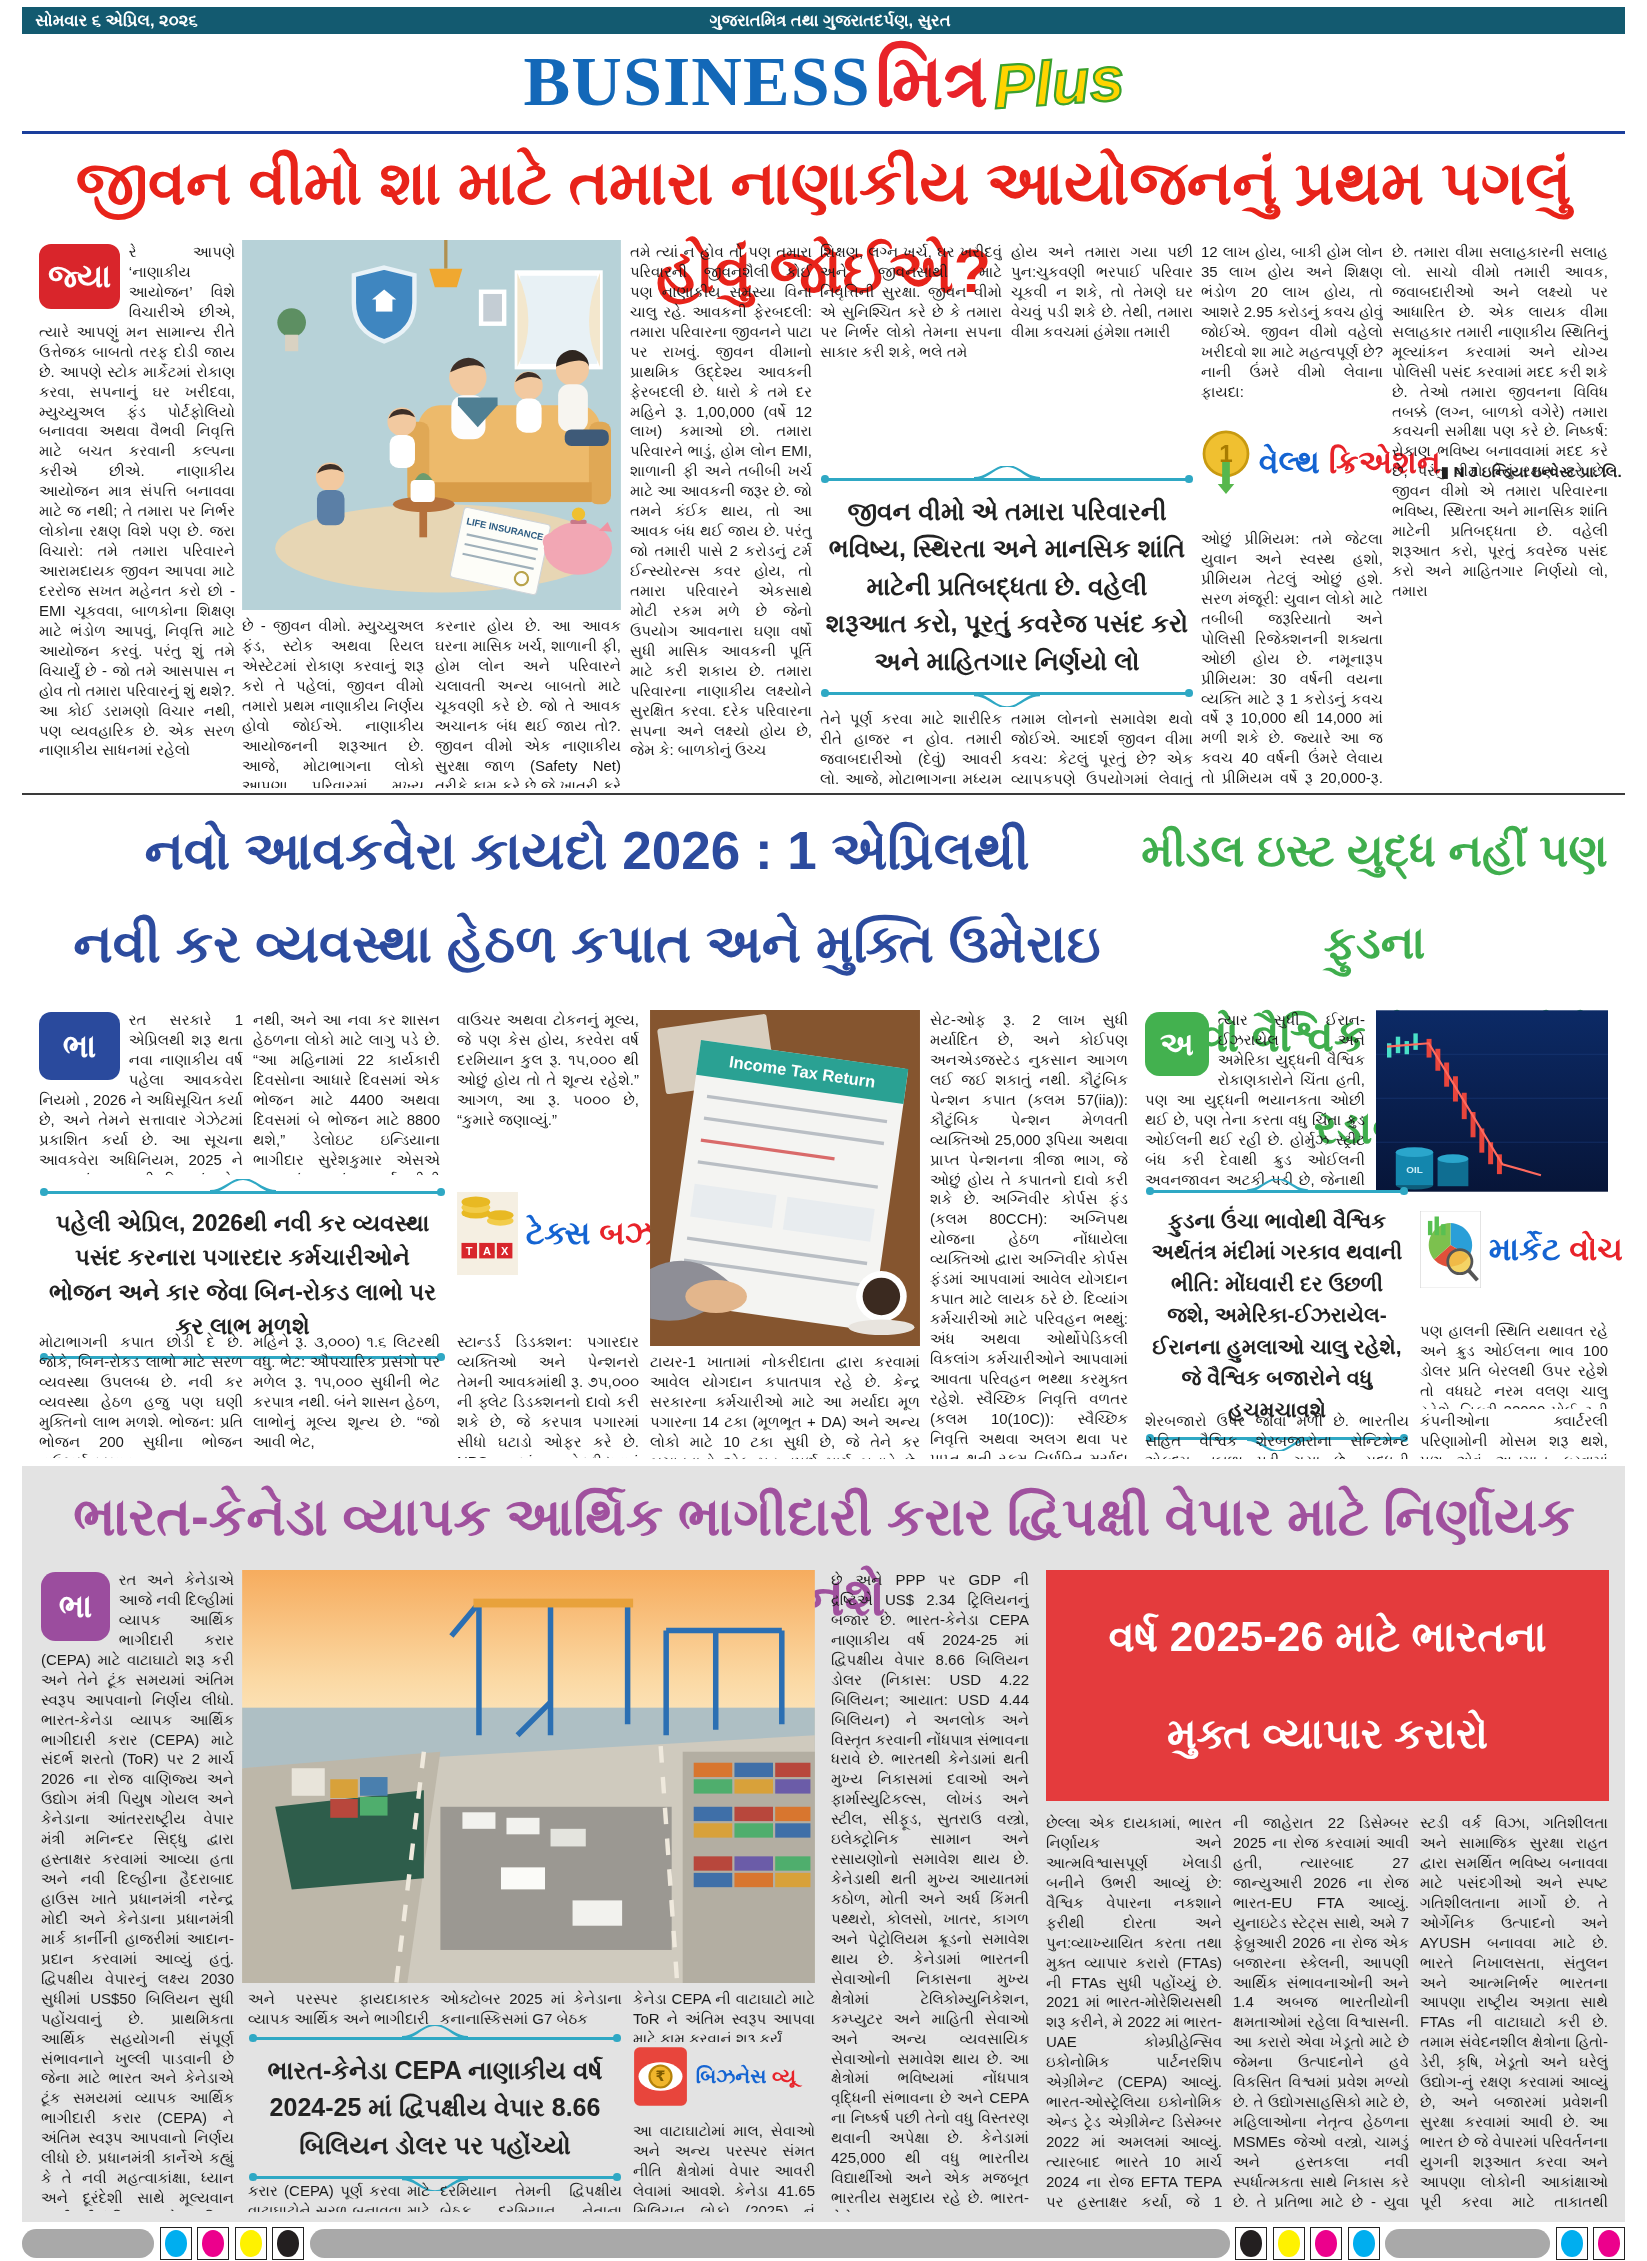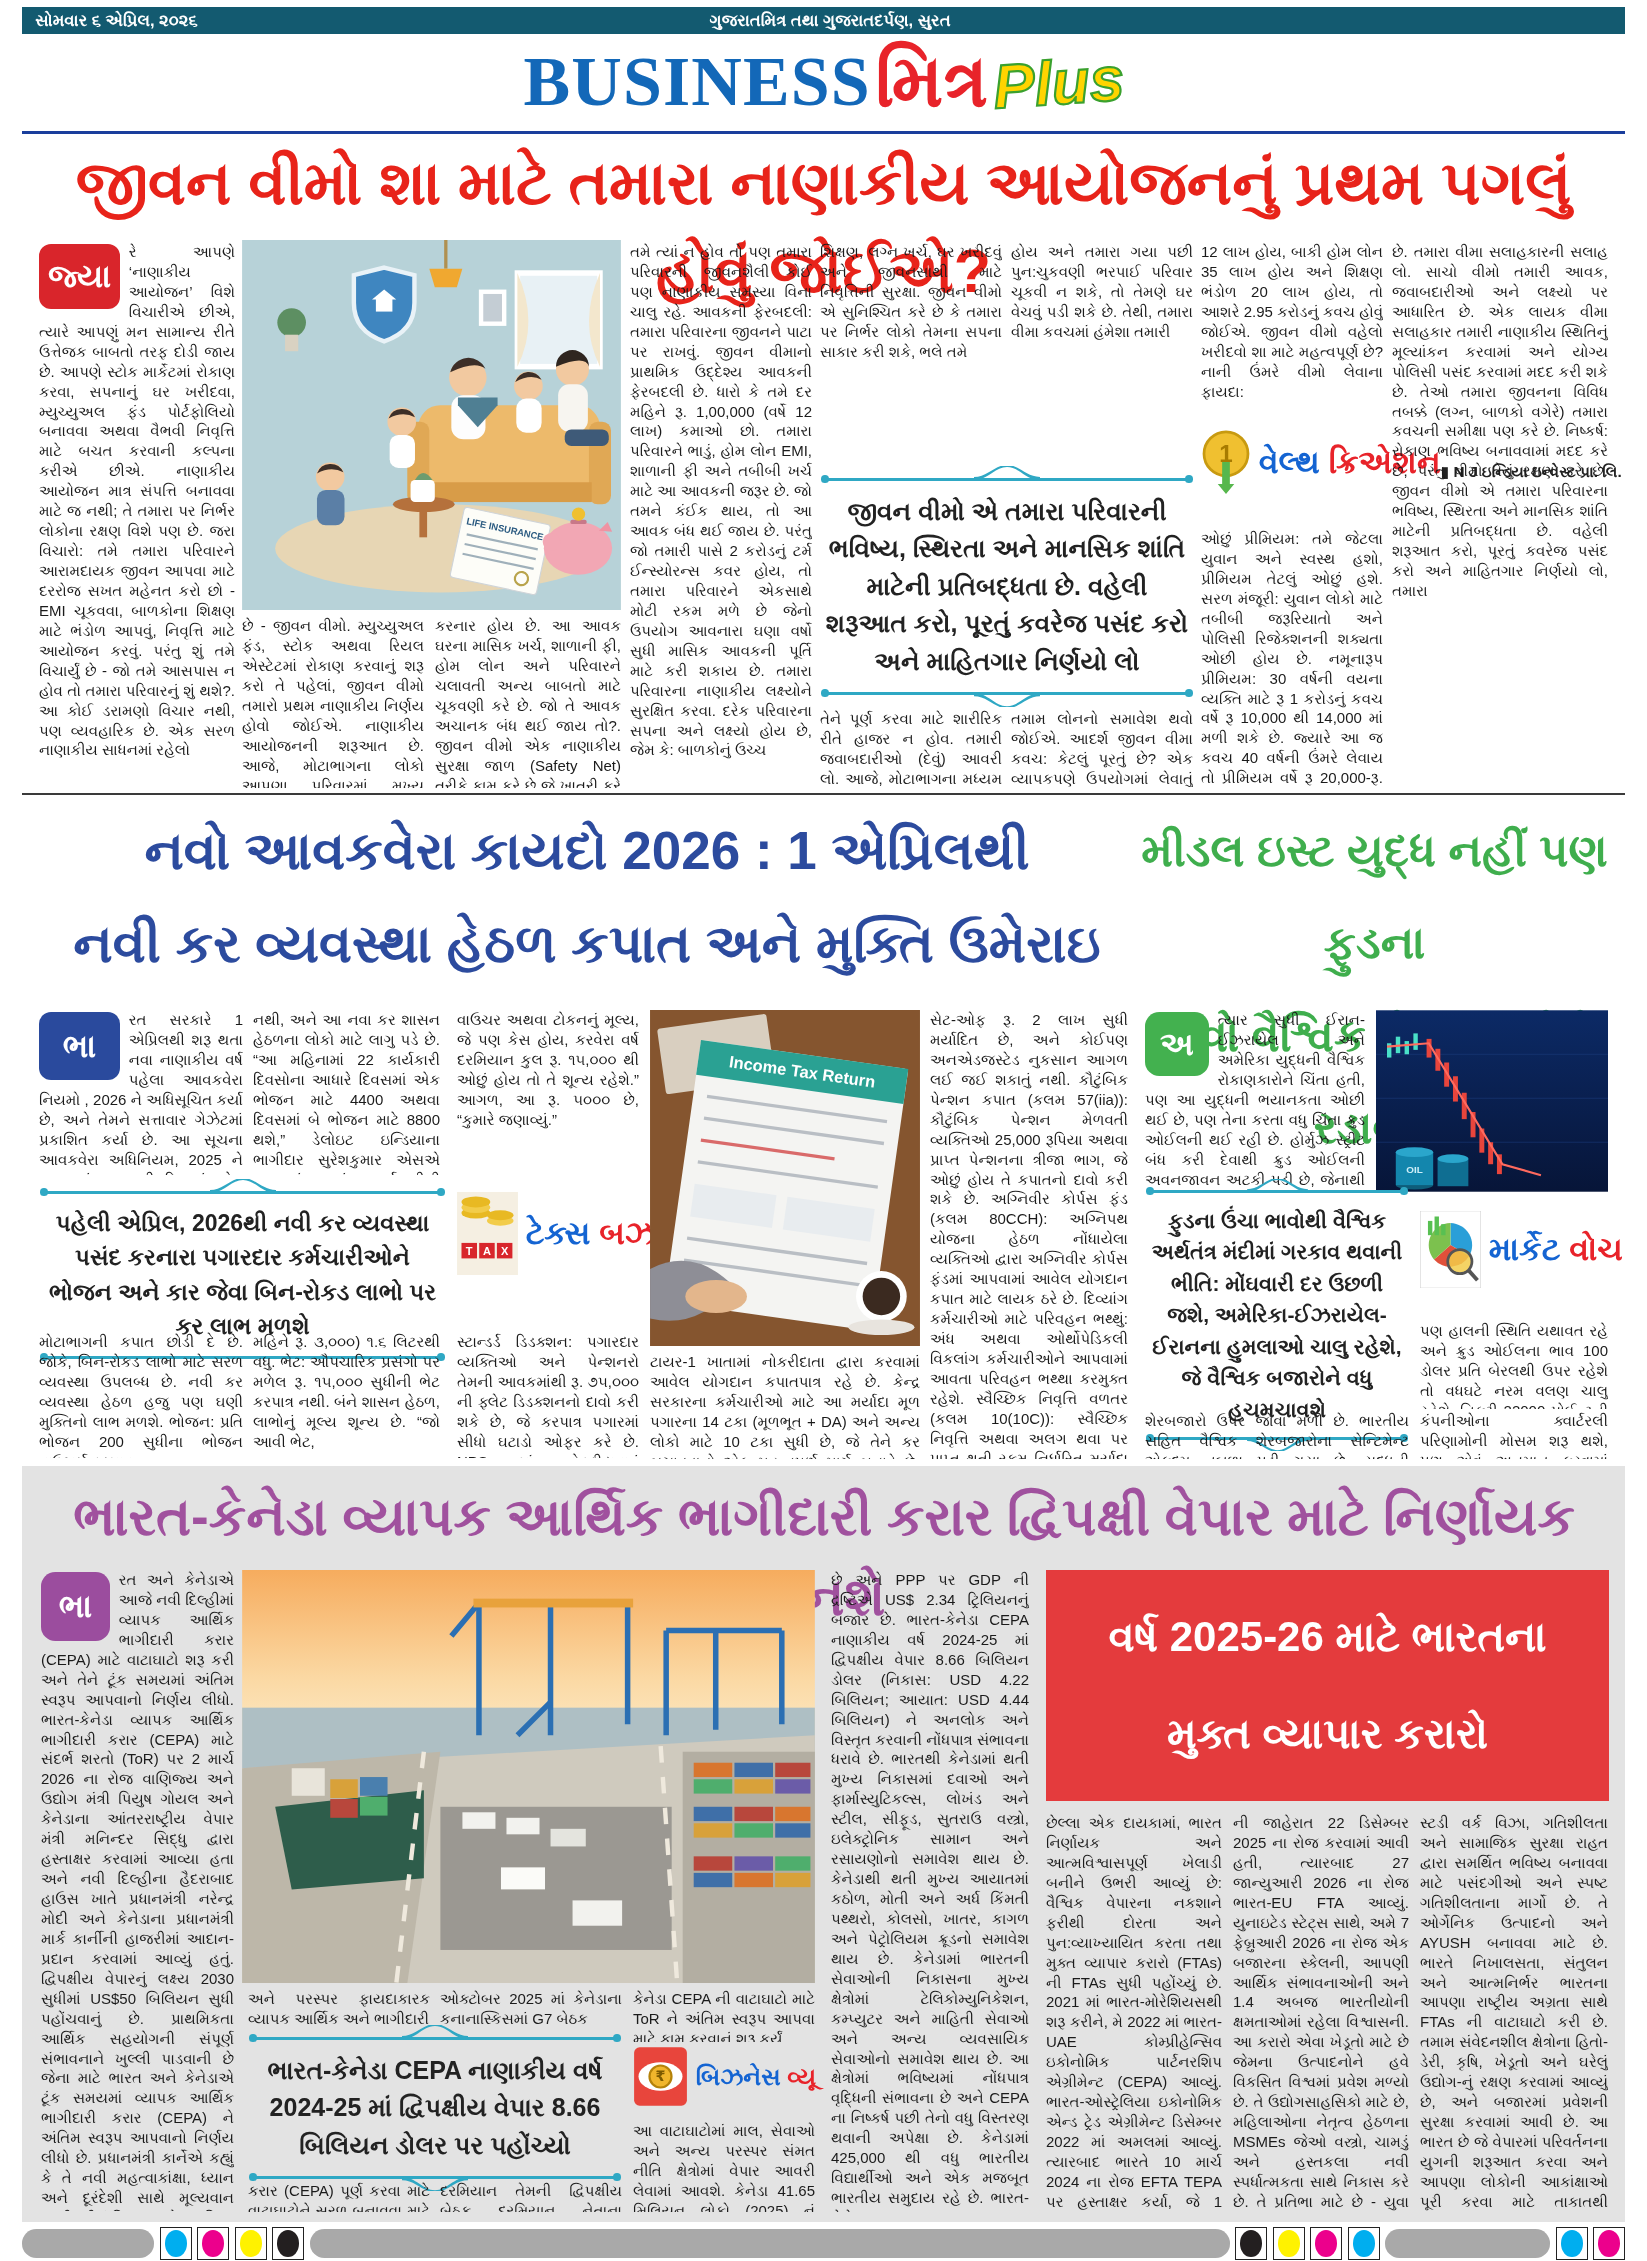--- a/index.html
+++ b/index.html
@@ -457,21 +457,21 @@
 
   <div class="col" style="left:633px;top:1989px;width:182px;height:53px">કેનેડા CEPA ની વાટાઘાટો માટે ToR ને અંતિમ સ્વરૂપ આપવા માટે કામ કરવાનું શરૂ કર્યું.</div>
   <div class="bb" style="left:633px;top:2046px;width:182px">
     <svg class="ic" width="55" height="61" viewBox="0 0 100 110">
       <rect x="2" y="2" width="96" height="106" rx="10" fill="#e8453c"></rect>
       <ellipse cx="50" cy="55" rx="40" ry="26" fill="#fff"></ellipse>
       <circle cx="50" cy="55" r="20" fill="#f0b62c" stroke="#b4820a" stroke-width="4"></circle>
       <text x="50" y="64" font-size="26" font-weight="bold" fill="#7c5a00" text-anchor="middle">₹</text>
     </svg>
     <div class="tx">
-      <div class="line" style="font-size:24px">
+      <div class="line" style="font-size:20px">
         <span class="w1">બિઝનેસ</span>
         <span class="w2">વ્યૂ</span>
       </div>
       <div class="ybar"></div>
     </div>
   </div>
   <div class="col" style="left:633px;top:2121px;width:182px;height:91px">આ વાટાઘાટોમાં માલ, સેવાઓ અને અન્ય પરસ્પર સંમત નીતિ ક્ષેત્રોમાં વેપાર આવરી લેવામાં આવશે. કેનેડા 41.65 મિલિયન લોકો (2025) નું બજાર રજૂ કરે</div>
 
   <div class="col" style="left:831px;top:1570px;width:198px;height:642px">છે અને PPP પર GDP ની દ્રષ્ટિએ US$ 2.34 ટ્રિલિયનનું બજાર છે. ભારત-કેનેડા CEPA નાણાકીય વર્ષ 2024-25 માં દ્વિપક્ષીય વેપાર 8.66 બિલિયન ડોલર (નિકાસ: USD 4.22 બિલિયન; આયાત: USD 4.44 બિલિયન) ને અનલોક અને વિસ્તૃત કરવાની નોંધપાત્ર સંભાવના ધરાવે છે. ભારતથી કેનેડામાં થતી મુખ્ય નિકાસમાં દવાઓ અને ફાર્માસ્યુટિકલ્સ, લોખંડ અને સ્ટીલ, સીફૂડ, સુતરાઉ વસ્ત્રો, ઇલેક્ટ્રોનિક સામાન અને રસાયણોનો સમાવેશ થાય છે. કેનેડાથી થતી મુખ્ય આયાતમાં કઠોળ, મોતી અને અર્ધ કિંમતી પથ્થરો, કોલસો, ખાતર, કાગળ અને પેટ્રોલિયમ ક્રૂડનો સમાવેશ થાય છે. કેનેડામાં ભારતની સેવાઓની નિકાસના મુખ્ય ક્ષેત્રોમાં ટેલિકોમ્યુનિકેશન, કમ્પ્યુટર અને માહિતી સેવાઓ અને અન્ય વ્યવસાયિક સેવાઓનો સમાવેશ થાય છે. આ ક્ષેત્રોમાં ભવિષ્યમાં નોંધપાત્ર વૃદ્ધિની સંભાવના છે અને CEPA ના નિષ્કર્ષ પછી તેનો વધુ વિસ્તરણ થવાની અપેક્ષા છે. કેનેડામાં 425,000 થી વધુ ભારતીય વિદ્યાર્થીઓ અને એક મજબૂત ભારતીય સમુદાય રહે છે. ભારત-કેનેડા CEPA ના સમાપન દ્વારા “એક પરિવાર” ની રચના કરતા આ મજબૂત અને સ્થાયી લોકો-થી-લોકોના સંબંધો વધુ મજબૂત બનશે.</div>
 

